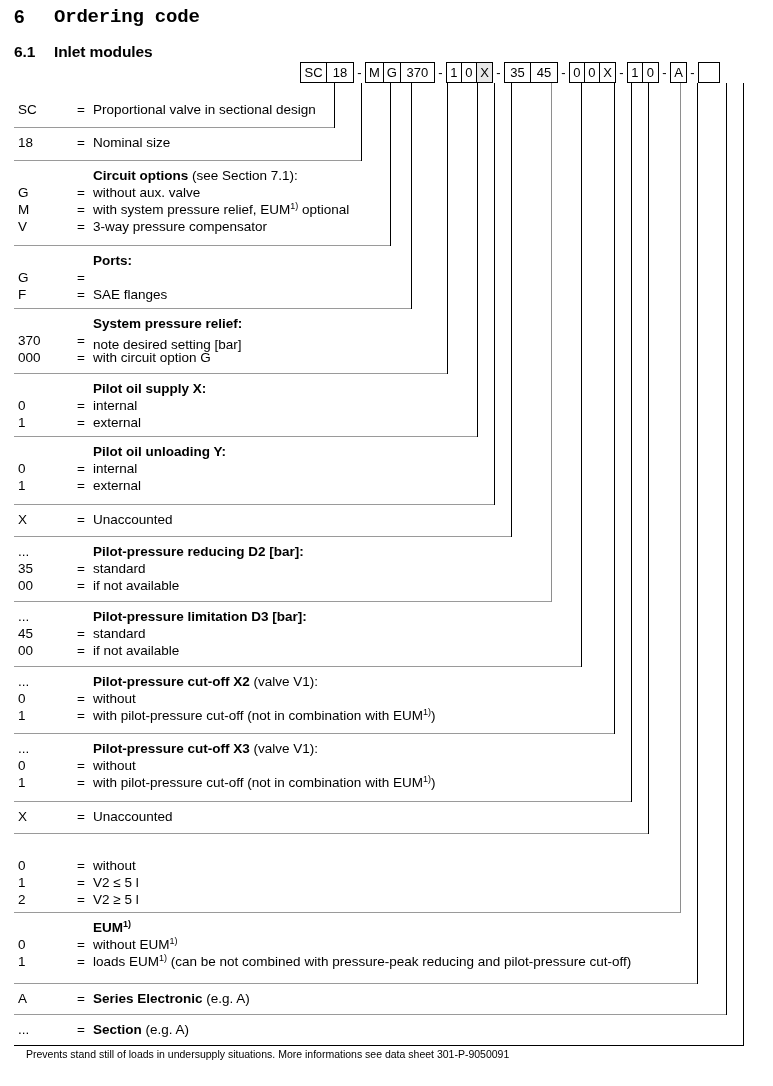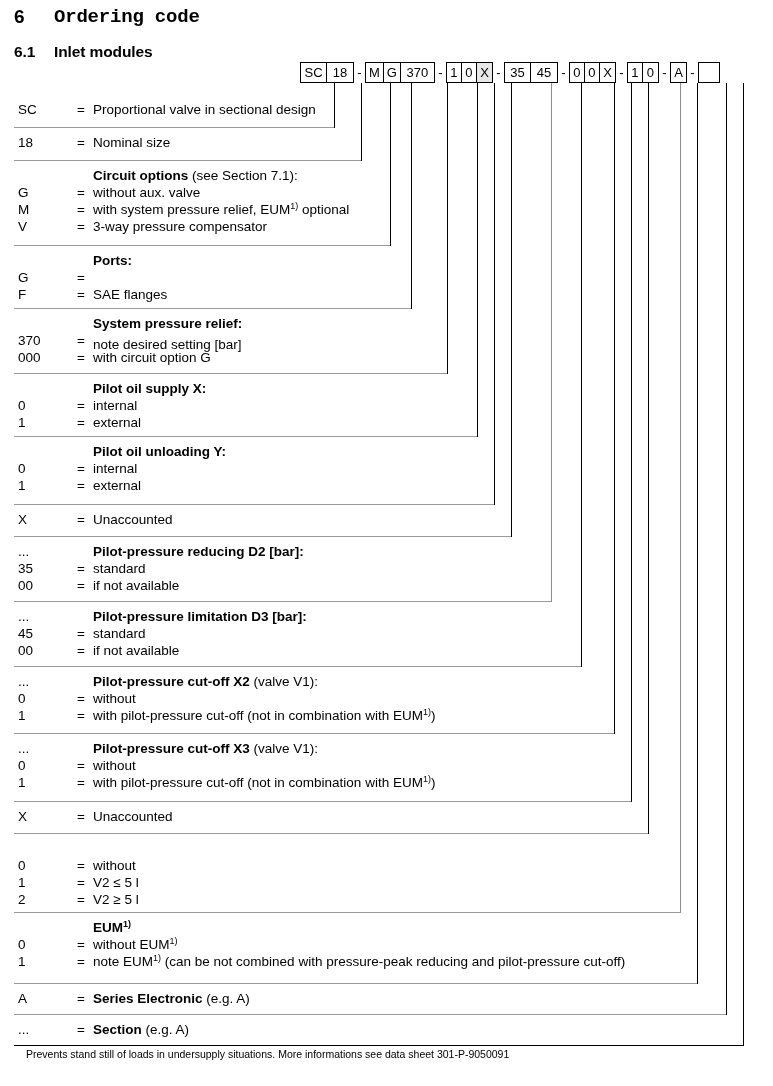--- a/index.html
+++ b/index.html
@@ -349,21 +349,21 @@
       </div>
     </div>
     <div class="row" style="top: 917px; height: 67px; width: 683px;">
       <div class="row-inner">
         <div class="desc head" style="top: 3px;"><span>EUM</span><sup>1)</sup></div>
         <div class="code" style="top: 20px;">0</div>
         <div class="eq" style="top: 20px;">=</div>
         <div class="desc" style="top: 20px;"><span>without EUM</span><sup>1)</sup></div>
         <div class="code" style="top: 37px;">1</div>
         <div class="eq" style="top: 37px;">=</div>
-        <div class="desc" style="top: 37px;"><span>note EUM</span><sup>1)</sup><span> (can be not combined with pressure-peak reducing and pilot-pressure cut-off)</span></div>
+        <div class="desc" style="top: 37px;"><span>loads EUM</span><sup>1)</sup><span> (can be not combined with pressure-peak reducing and pilot-pressure cut-off)</span></div>
       </div>
     </div>
     <div class="row" style="top: 988px; height: 27px; width: 712px;">
       <div class="row-inner">
         <div class="code" style="top: 3px;">A</div>
         <div class="eq" style="top: 3px;">=</div>
         <div class="desc head" style="top: 3px;"><span>Series Electronic</span><span class="reg"> (e.g. A)</span></div>
       </div>
     </div>
     <div class="row dark" style="top: 1019px; height: 27px; width: 729px;">

